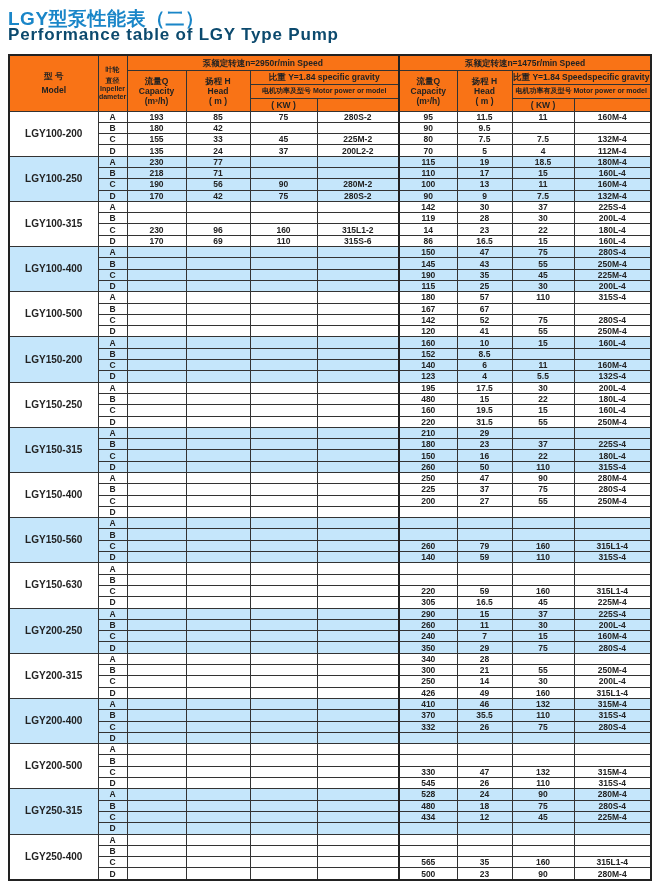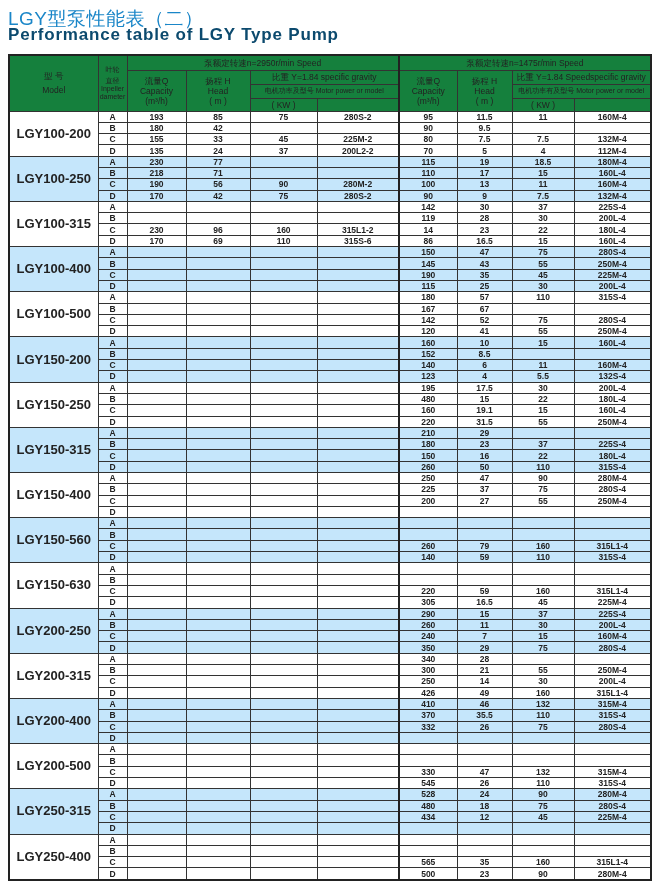--- a/index.html
+++ b/index.html
@@ -1,26 +1,26 @@
 <!DOCTYPE html>
 <html><head>
 <meta charset="utf-8">
 <style>
   html,body{margin:0;padding:0;background:#fff;}
   body{width:668px;height:894px;position:relative;overflow:hidden;font-family:"Liberation Sans",sans-serif;}
-  .title-cn{position:absolute;left:8px;top:6px;font-size:19px;font-weight:normal;color:#1a86c8;letter-spacing:0.5px;}
+  .title-cn{position:absolute;left:8px;top:6px;font-size:19px;font-weight:bold;color:#1a86c8;letter-spacing:0.5px;}
   .title-en{position:absolute;left:8px;top:25px;font-size:17px;font-weight:bold;color:#0c4a6e;letter-spacing:0.8px;}
   table{position:absolute;left:8px;top:54px;border-collapse:collapse;table-layout:fixed;border:2px solid #222;}
   td,th{border:1px solid #333;padding:0;text-align:center;font-size:8.5px;font-weight:bold;color:#222;overflow:hidden;white-space:nowrap;line-height:10px;}
-  th{background:#15803d;font-weight:normal;}
+  th{background:#f97316;font-weight:bold;}
   thead th.small{font-size:7px;line-height:8px;}
   tbody td{height:10.3px;}
   tbody tr.blue td{background:#c5e6fb;}
   tbody tr.white td{background:#fff;}
-  td.model{font-size:13px;}
+  td.model{font-size:10px;}
   .sep-right{border-right:2px solid #222;}
 </style>
 </head>
 <body>
 
 <div class="title-cn">LGY型泵性能表（二）</div>
 <div class="title-en">Performance table of LGY Type Pump</div>
 
 <table>
   <colgroup>
@@ -379,21 +379,21 @@
         <td>22</td>
         <td>180L-4</td>
       </tr>
       <tr class="white">
         <td>C</td>
         <td></td>
         <td></td>
         <td></td>
         <td class="sep-right"></td>
         <td>160</td>
-        <td>19.1</td>
+        <td>19.5</td>
         <td>15</td>
         <td>160L-4</td>
       </tr>
       <tr class="white">
         <td>D</td>
         <td></td>
         <td></td>
         <td></td>
         <td class="sep-right"></td>
         <td>220</td>

